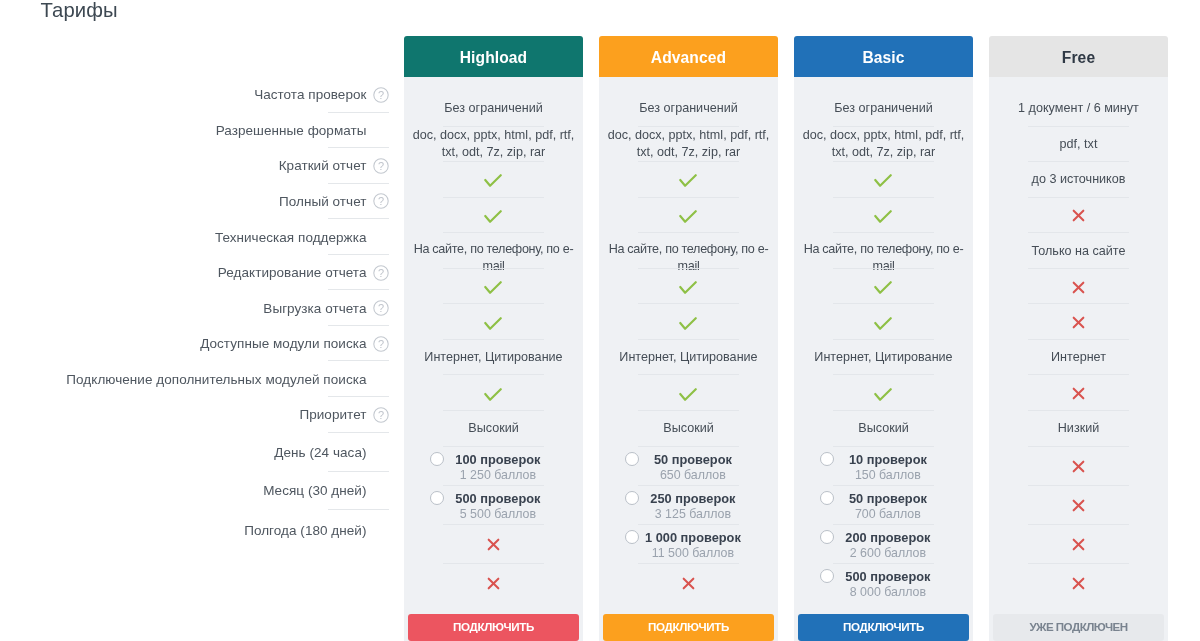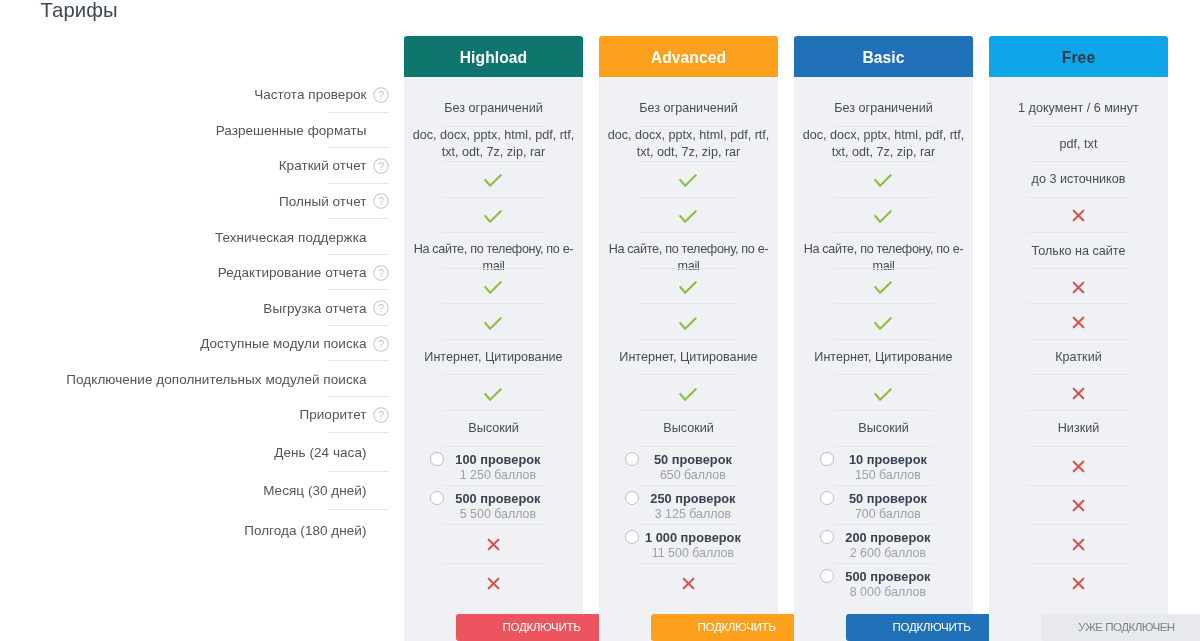--- a/index.html
+++ b/index.html
@@ -70,23 +70,23 @@
   .radio-sub {
     display:block; font-size:12.4px; color:#9aa2ad;
     line-height:16px; white-space:nowrap;
   }
 
   .card-foot { background:#eff1f4; padding:11px 4px 14px 4px; border-radius:0 0 3px 3px; }
   .cta {
     display:flex; align-items:center; justify-content:center;
     width:100%; box-sizing:border-box; border:0; border-radius:3px;
     height:27px; line-height:13px; text-align:center;
-    font-size:11.6px; font-weight:normal; letter-spacing:-0.35px;
+    font-size:11.6px; font-weight:bold; letter-spacing:-0.35px;
     color:#fff; cursor:pointer; font-family:inherit;
-    text-transform:uppercase; padding:0 0 2.5px 0;margin-left:48px;
+    text-transform:uppercase; padding:0 0 2.5px 0;
   }
   .cta.disabled { background:#e7e9ec; color:#79838f; letter-spacing:-0.55px; }
 </style>
 </head>
 <body>
 
 <div class="page">
   <div class="page-title">Тарифы</div>
   <div class="table">
   <div class="labels">
@@ -453,21 +453,21 @@
           </span>
         </label>
 
       </div>
     </div>
     <div class="card-foot">
       <button class="cta" style="background:#2171b8">подключить</button>
     </div>
   </div>
   <div class="card" style="left:989px">
-    <div class="card-head" style="background:#0ea5e9;color:#2f3945">Free</div>
+    <div class="card-head" style="background:#e5e5e5;color:#2f3945">Free</div>
     <div class="card-body">
       <div class="cell" style="height:35.6px">
         <div class="cell-text">1 документ / 6 минут</div>
         <div class="sep"></div>
       </div>
       <div class="cell" style="height:35.55px">
         <div class="cell-text">pdf, txt</div>
         <div class="sep"></div>
       </div>
       <div class="cell" style="height:35.55px">
@@ -490,21 +490,21 @@
             </svg>
         <div class="sep"></div>
       </div>
       <div class="cell" style="height:35.55px">
         <svg class="icon-cross" viewBox="0 0 14 14">
               <path d="M1.8 1.8 L12.2 12.2 M12.2 1.8 L1.8 12.2" fill="none" stroke="#d9534f" stroke-width="2.2" stroke-linecap="round"></path>
             </svg>
         <div class="sep"></div>
       </div>
       <div class="cell" style="height:35.55px">
-        <div class="cell-text">Краткий</div>
+        <div class="cell-text">Интернет</div>
         <div class="sep"></div>
       </div>
       <div class="cell" style="height:35.55px">
         <svg class="icon-cross" viewBox="0 0 14 14">
               <path d="M1.8 1.8 L12.2 12.2 M12.2 1.8 L1.8 12.2" fill="none" stroke="#d9534f" stroke-width="2.2" stroke-linecap="round"></path>
             </svg>
         <div class="sep"></div>
       </div>
       <div class="cell" style="height:35.55px">
         <div class="cell-text">Низкий</div>

